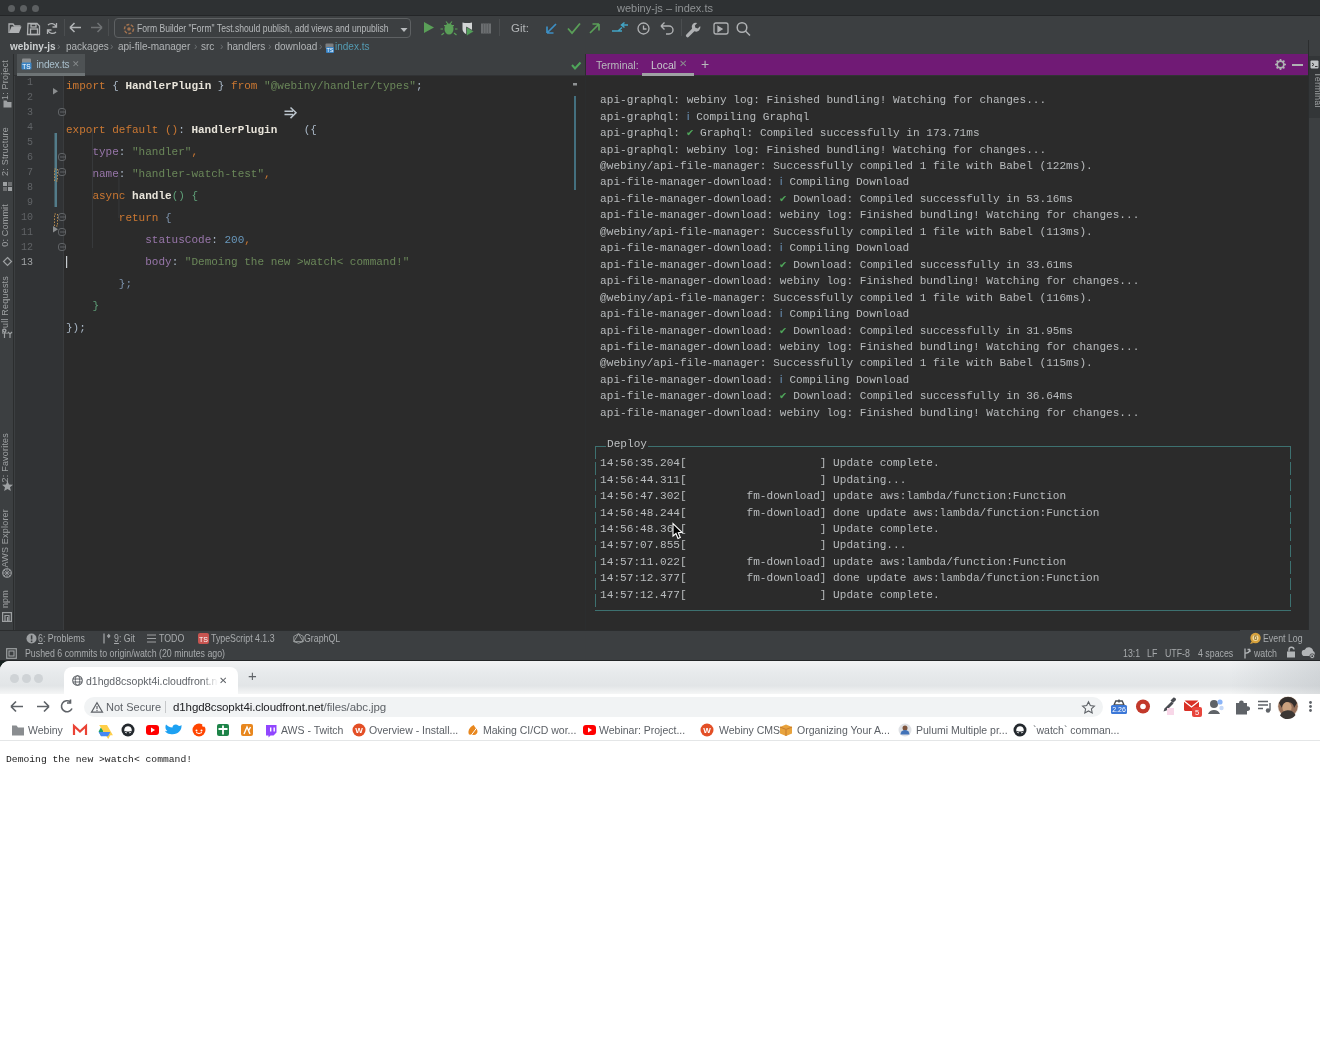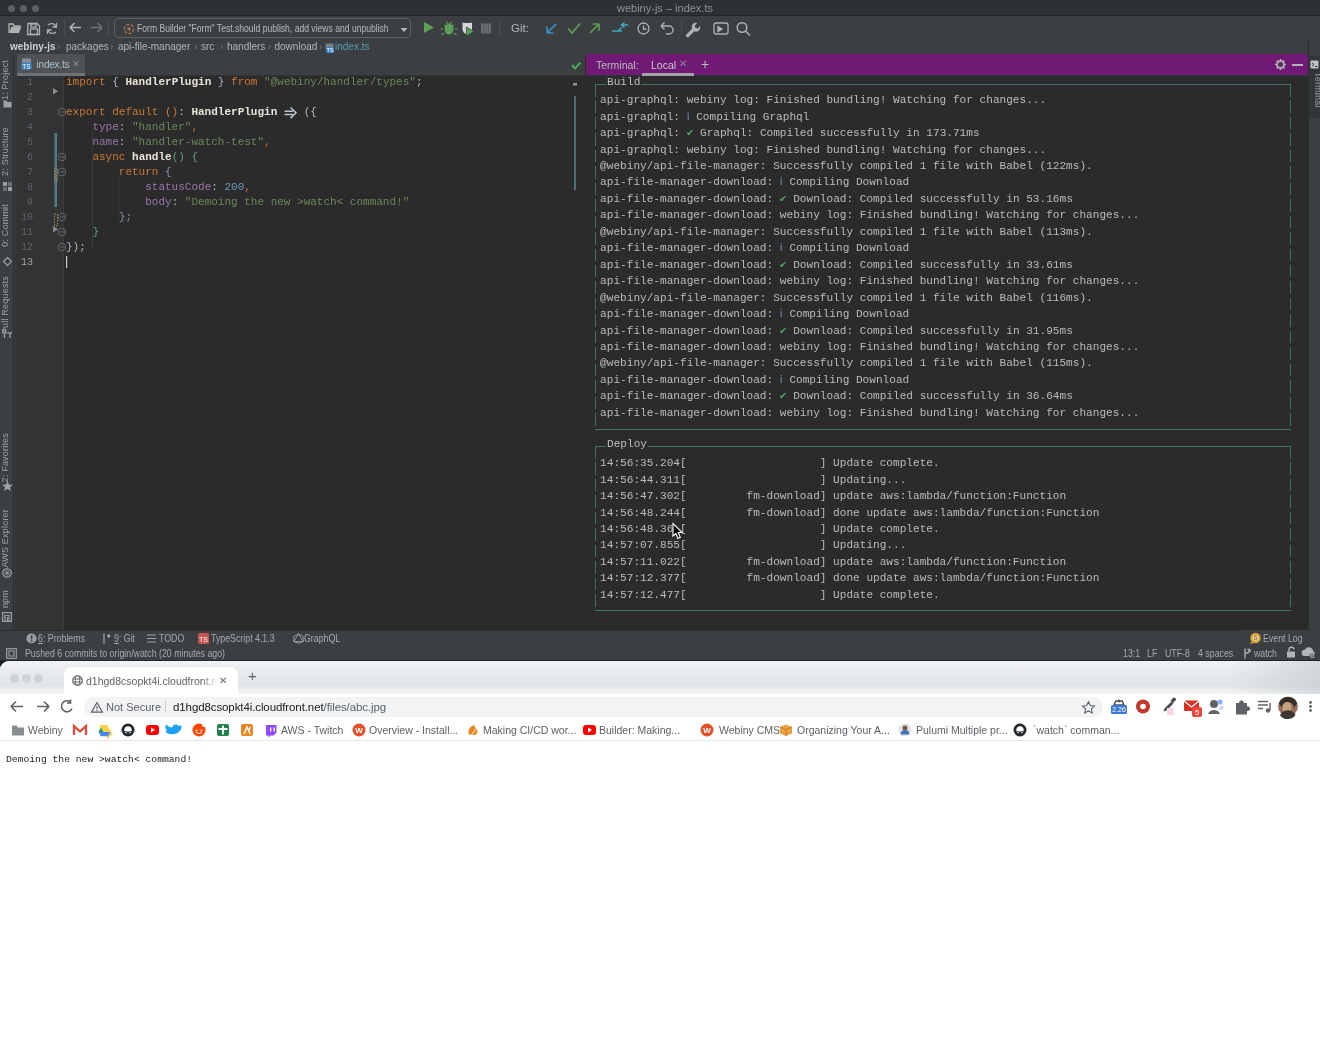--- a/index.html
+++ b/index.html
@@ -22,21 +22,21 @@
 #edtab .tclose { position:absolute; left:55px; top:5px; font-size:9px; color:#868a8c; }
 #edtabline { position:absolute; left:3px; top:19px; width:68px; height:3px; background:#6e7476; }
 
 #lstripe { position:absolute; left:0; top:54px; width:14px; height:576px; background:#3c3f41; border-right:1px solid #2b2d2e; }
 .vlab { position:absolute; left:0px; width:14px; writing-mode:vertical-rl; transform:rotate(180deg); font-size:9px; color:#9da0a2; letter-spacing:0.2px; }
 .vlabr { position:absolute; left:0px; width:12px; writing-mode:vertical-rl; font-size:9px; color:#9da0a2; letter-spacing:0.2px; }
 
 #editor { position:absolute; left:15px; top:76px; width:570px; height:554px; background:#2b2b2b; }
 #gutter { position:absolute; left:0; top:0; width:49px; height:554px; background:#313335; border-right:1px solid #3a3c3e; }
 #lnums { position:absolute; left:0px; top:-1.2px; width:18px; text-align:right; font-family:"Liberation Mono",monospace; font-size:10px; line-height:15px; color:#606366; }
-#code { position:absolute; left:51px; top:-1.2px; font-family:"Liberation Mono",monospace; font-size:11px; line-height:15px; color:#a9b7c6; white-space:pre; }
+#code { position:absolute; left:51px; top:-1.2px; font-family:"Liberation Mono",monospace; font-size:11px; line-height:22px; color:#a9b7c6; white-space:pre; }
 .kw { color:#cc7832; } .st { color:#6a8759; } .fd { color:#e8e4da; font-weight:bold; }
 .pp { color:#9876aa; } .nm { color:#6897bb; } .gb { color:#5f9f78; } .bb { color:#7d93ad; }
 
 #split { position:absolute; left:585px; top:54px; width:1px; height:576px; background:#2b2d2e; }
 
 #thead { position:absolute; left:586px; top:54px; width:722px; height:22px; background:#701a75; border-bottom:1px solid #313335; }
 #term { position:absolute; left:586px; top:76px; width:722px; height:554px; background:#2b2b2b; }
 .tbox { position:absolute; left:9px; }
 .tlabel { position:absolute; top:-8px; left:11px; background:#2b2b2b; padding:0 1px; font-family:"Liberation Mono",monospace; font-size:11.1px; color:#bcbfc1; }
 .tpre { position:absolute; font-family:"Liberation Mono",monospace; font-size:11.1px; line-height:16.45px; color:#b9bcbe; white-space:pre; }
@@ -284,27 +284,20 @@
     <svg width="13" height="13" style="left:688px;top:4px" viewBox="0 0 13 13">
         <g fill="none" stroke="#afb1b3">
           <circle cx="6.5" cy="6.5" r="3.4" stroke-width="1.8"></circle>
           <path d="M6.5 1 v2.2 M6.5 9.8 v2.2 M1 6.5 h2.2 M9.8 6.5 h2.2 M2.6 2.6 l1.6 1.6 M8.8 8.8 l1.6 1.6 M10.4 2.6 L8.8 4.2 M4.2 8.8 L2.6 10.4" stroke-width="1.7"></path>
         </g>
         <circle cx="6.5" cy="6.5" r="1.5" fill="#3c3f41"></circle>
       </svg>
     <div style="position:absolute;left:706px;top:10px;width:11px;height:2px;background:#afb1b3"></div>
   </div>
   <div id="term">
-    <div class="tbox" style="top:8px;width:696px;height:345.5px">
-      <div class="bh" style="left:0;right:0;top:0"></div>
-      <div class="bh" style="left:0;right:0;bottom:0"></div>
-      <div class="bl" style="left:0;top:0;bottom:0"></div>
-      <div class="bl" style="right:0;top:0;bottom:0"></div>
-      <div class="tlabel">Build</div>
-    </div>
     <pre class="tpre" style="left:14.1px;top:16.2px">api-graphql: webiny log: Finished bundling! Watching for changes...
 api-graphql: <span class="inf">ℹ</span> Compiling Graphql
 api-graphql: <span class="ok">✔</span> Graphql: Compiled successfully in 173.71ms
 api-graphql: webiny log: Finished bundling! Watching for changes...
 @webiny/api-file-manager: Successfully compiled 1 file with Babel (122ms).
 api-file-manager-download: <span class="inf">ℹ</span> Compiling Download
 api-file-manager-download: <span class="ok">✔</span> Download: Compiled successfully in 53.16ms
 api-file-manager-download: webiny log: Finished bundling! Watching for changes...
 @webiny/api-file-manager: Successfully compiled 1 file with Babel (113ms).
 api-file-manager-download: <span class="inf">ℹ</span> Compiling Download
@@ -520,21 +513,21 @@
       <circle cx="905" cy="11" r="6.5" fill="#dfe1e5"></circle>
         <circle cx="905" cy="9" r="2.5" fill="#7d543c"></circle>
         <path d="M900.5 15.5 a4.5 4.5 0 0 1 9 0" fill="#4273b8"></path>
       <circle cx="1020" cy="11" r="6.5" fill="#24292e"></circle>
         <path d="M1020 7.2 a3.8 3.8 0 0 0 -1.4 7.3 v-1.5 c-1.8 0.3 -2.2-0.9 -2.2-0.9 l1.5-0.2 c0.3 0.9 1.5 0.7 1.5 0.7 l1.2 0 c0 0 1.2 0.2 1.5 -0.7 l1.5 0.2 c0 0 -0.4 1.2 -2.2 0.9 v1.5 A3.8 3.8 0 0 0 1020 7.2" fill="#fff"></path>
     </svg>
     <span class="bk" style="left:28px">Webiny</span>
     <span class="bk" style="left:281px">AWS - Twitch</span>
     <span class="bk" style="left:369px">Overview - Install...</span>
     <span class="bk" style="left:483px">Making CI/CD wor...</span>
-    <span class="bk" style="left:599px">Builder: Making...</span>
+    <span class="bk" style="left:599px">Webinar: Project...</span>
     <span class="bk" style="left:719px">Webiny CMS</span>
     <span class="bk" style="left:797px">Organizing Your A...</span>
     <span class="bk" style="left:916px">Pulumi Multiple pr...</span>
     <span class="bk" style="left:1033px">`watch` comman...</span>
   </div>
   <div id="page">
       <div id="ptext">Demoing the new &gt;watch&lt; command!</div>
     </div>
 </div>
 

